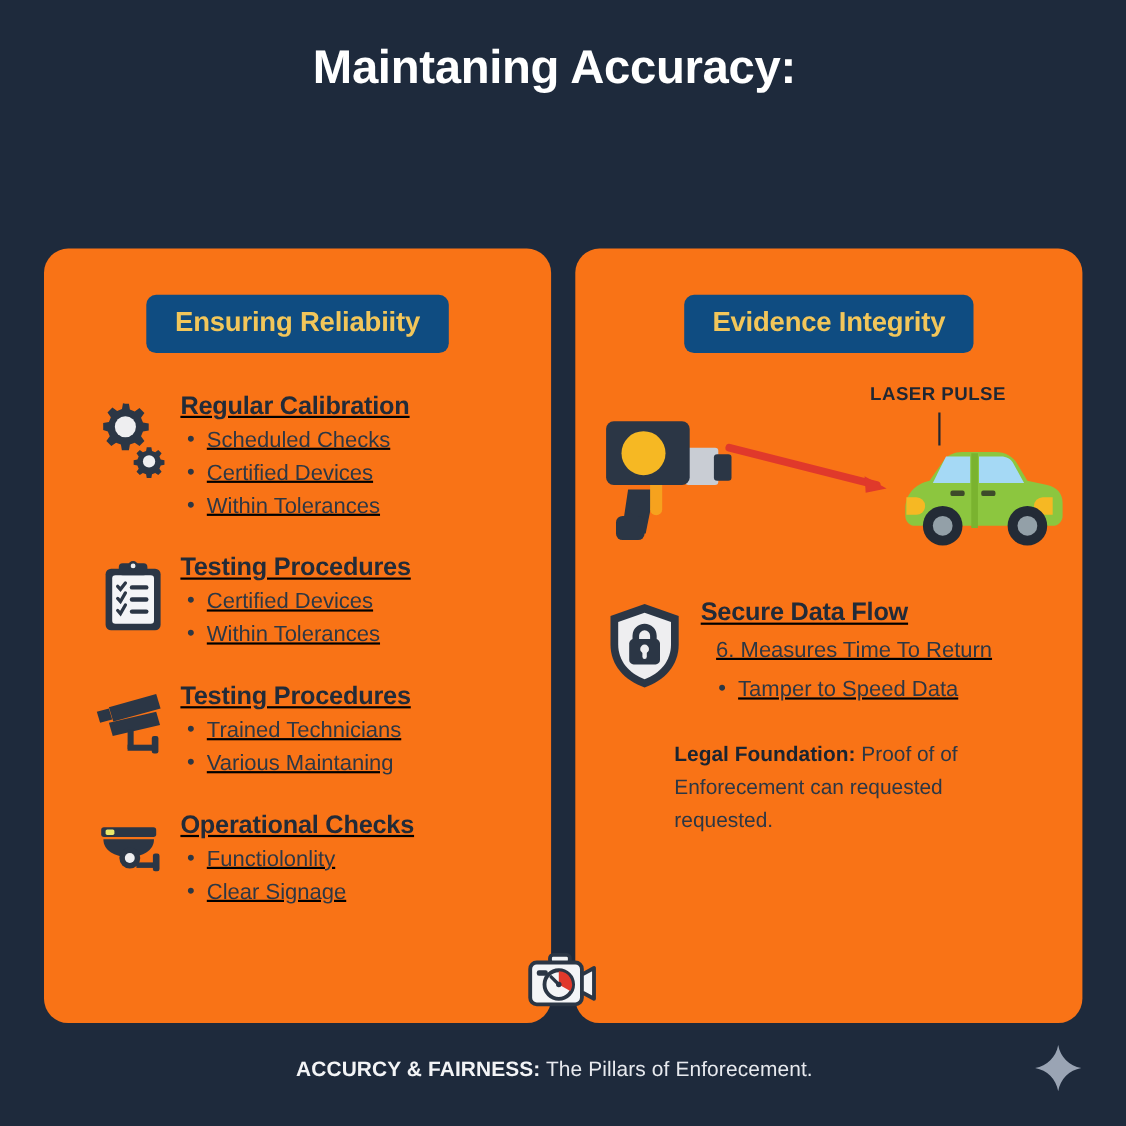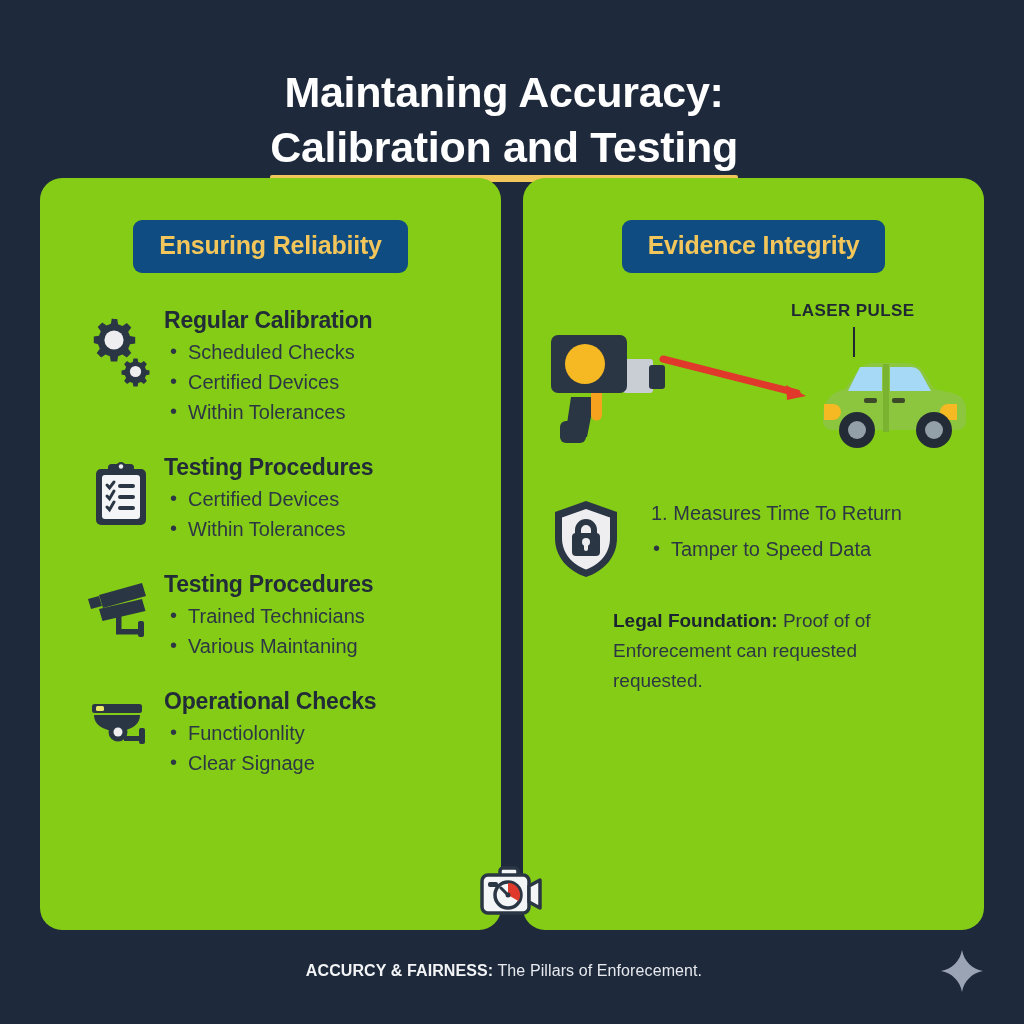--- a/index.html
+++ b/index.html
@@ -16,21 +16,20 @@
     position: relative;
   }
 
   
   .title-block {
     position: absolute;
     top: 34px;
     left: 0;
     width: 1008px;
     text-align: center;
-    margin-top: 31px;
   }
   .title-line {
     color: #ffffff;
     font-size: 43px;
     font-weight: bold;
     letter-spacing: -0.3px;
     line-height: 55px;
     display: block;
   }
   .title-line-2 {
@@ -52,42 +51,43 @@
   .panels {
     position: absolute;
     top: 178px;
     left: 40px;
     width: 944px;
     height: 752px;
     display: flex;
     gap: 22px;
   }
   .panel {
-    background: #84cc16;
+    background: #f97316;
     border-radius: 22px;
     flex: 1;
     position: relative;
     overflow: hidden;
+    margin-top: 48px;
   }
 
   
   .pill-wrap { text-align: center; margin-top: 42px; }
   .pill {
     display: inline-block;
     background: #0f4c81;
     color: #f2c65a;
     font-size: 25px;
     font-weight: bold;
     padding: 11px 26px 13px 26px;
     border-radius: 9px;
     letter-spacing: -0.2px;
   }
 
   
-  .sections { margin-top: 34px; padding: 0 30px 0 42px; }
+  .sections { margin-top: 34px; padding: 0 30px 0 42px; text-decoration: underline; }
   .section { display: flex; align-items: flex-start; margin-bottom: 27px; }
   .sec-icon {
     width: 78px;
     flex: 0 0 78px;
     display: flex;
     justify-content: center;
     padding-top: 8px;
   }
   .sec-body { flex: 1; padding-left: 4px; }
   .sec-title {
@@ -166,43 +166,39 @@
   }
 
   
   .footer {
     position: absolute;
     top: 962px;
     left: 0;
     width: 1008px;
     text-align: center;
     color: #f3f4f6;
-    font-size: 16px;
+    font-size: 19px;
     letter-spacing: 0.1px;
   }
   .footer b { font-weight: bold; }
   .footer .light { font-weight: normal; color: #e7e9ee; }
 
   .sparkle {
     position: absolute;
     left: 938px;
     top: 947px;
     width: 48px;
     height: 48px;
   }
 </style>
 </head>
 <body>
 
 <div class="title-block">
   <span class="title-line">Maintaning Accuracy:</span>
-  <span class="title-line title-line-2">
-    <span>Calibration and Testing</span>
-    <span class="title-underline"></span>
-  </span>
 </div>
 
 <div class="panels">
 
   <div class="panel">
     <div class="pill-wrap">
       <span class="pill">Ensuring Reliabiity</span>
     </div>
 
     <div class="sections">
@@ -348,22 +344,23 @@
           <svg width="72" height="80" viewBox="0 0 72 80">
             <path fill="#2b3645" d="M36 2l31 11v26c0 19-13 33-31 39C18 72 5 58 5 39V13z"></path>
             <path fill="#eeeef0" d="M36 10l24 8.5V39c0 15-10 26.5-24 31.5C22 65.5 12 54 12 39V18.5z"></path>
             <path fill="#2b3645" d="M36 20a11 11 0 0 1 11 11v5h-6v-5a5 5 0 0 0-10 0v5h-6v-5a11 11 0 0 1 11-11z"></path>
             <rect x="22" y="34" width="28" height="23" rx="4" fill="#2b3645"></rect>
             <circle cx="36" cy="43" r="4" fill="#eeeef0"></circle>
             <rect x="34" y="44" width="4" height="8" rx="2" fill="#eeeef0"></rect>
           </svg>
         </div>
         <div class="sec-body">
-          <ul class="bullets">
-            <li class="numbered">1. Measures Time To Return</li>
+          <div class="sec-title">Secure Data Flow</div>
+          <ul class="bullets">
+            <li class="numbered">6. Measures Time To Return</li>
             <li>Tamper to Speed Data</li>
           </ul>
         </div>
       </div>
     </div>
 
     <p class="legal">
       <b>Legal Foundation:</b><span> Proof of of   Enforecement can requested requested.</span>
     </p>
   </div>

